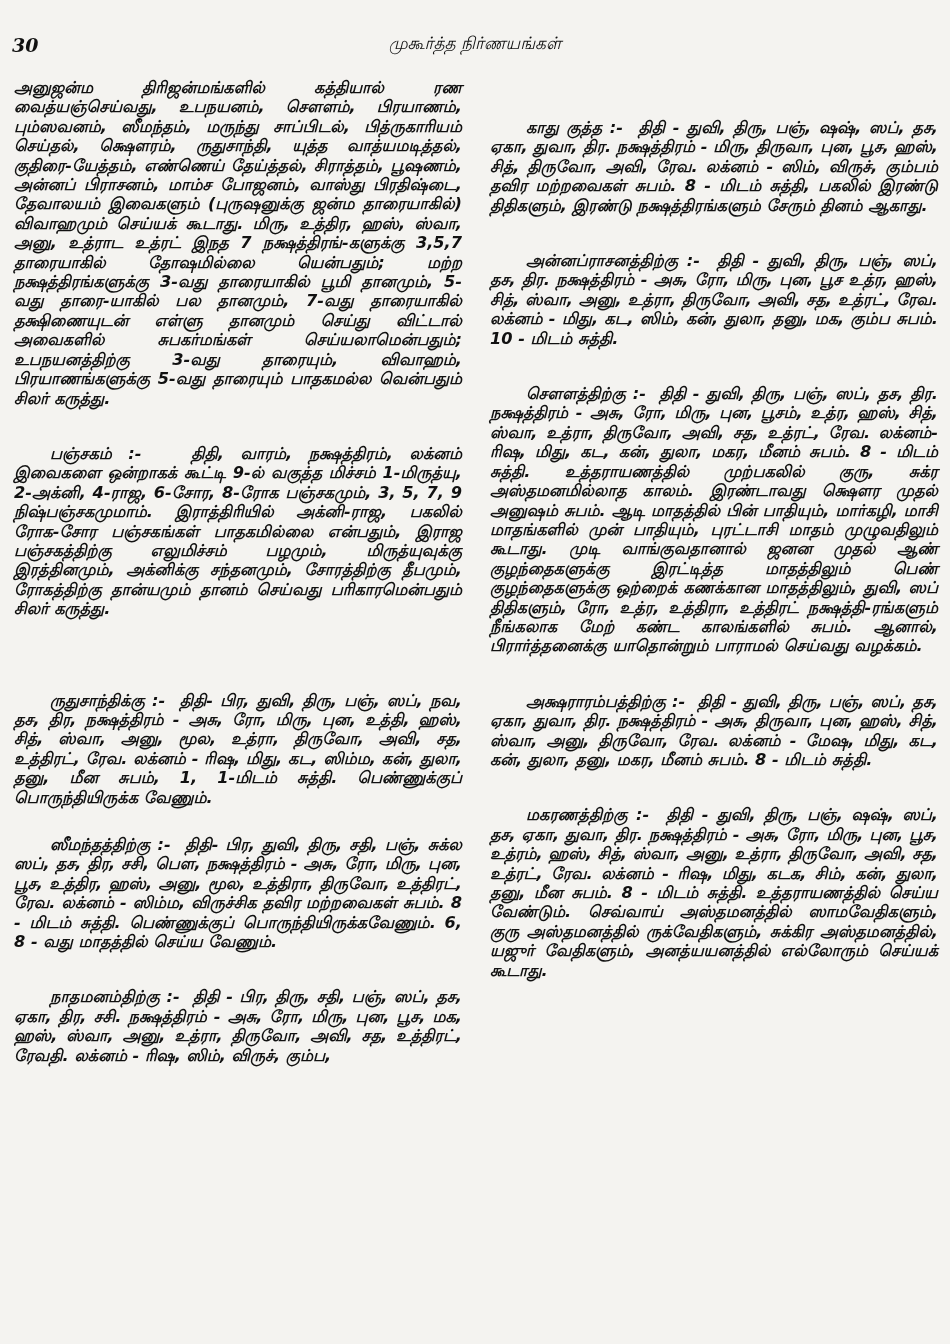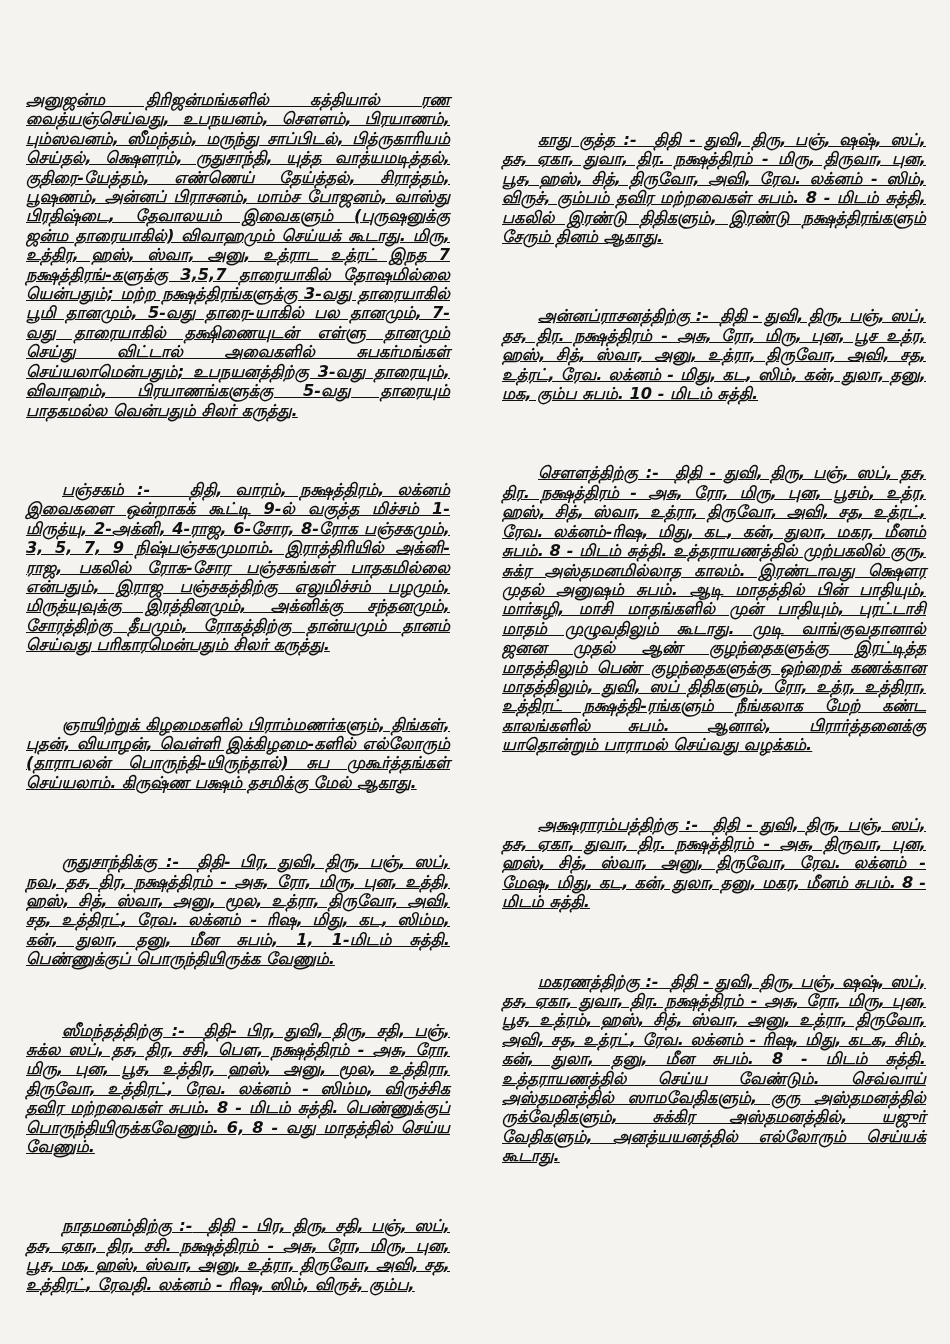--- a/index.html
+++ b/index.html
@@ -24,43 +24,46 @@
     font-size: 17px; font-style: italic;
   }
   .column {
     position: absolute; top: 78px;
     font-size: 16.2px; line-height: 19.4px;
     font-style: italic; font-weight: bold;
     text-align: justify;
   }
   .col-left { left: 14px; width: 448px; }
   .col-right { left: 490px; width: 448px; top: 82px; }
-  .para { margin: 12px; text-decoration: underline; }
+  .para { margin: 0; }
   .para.indent { text-indent: 36px; }
   .gap-m { height: 28px; }
   .gap-l { height: 36px; }
   .kw { font-weight: 900; font-style: italic; }
 </style>
 </head>
 <body>
 
 <div class="page">
 
+  <div class="header">
+    <span class="page-number">30</span>
+    <span class="running-title">முகூர்த்த நிர்ணயங்கள்</span>
+  </div>
 
   <div class="column col-left">
     <p class="para">அனுஜன்ம திரிஜன்மங்களில் கத்தியால் ரண வைத்யஞ்செய்வது, உபநயனம், சௌளம், பிரயாணம், பும்ஸவனம், ஸீமந்தம், மருந்து சாப்பிடல், பித்ருகாரியம் செய்தல், க்ஷௌரம், ருதுசாந்தி, யுத்த வாத்யமடித்தல், குதிரை-யேத்தம், எண்ணெய் தேய்த்தல், சிராத்தம், பூஷணம், அன்னப் பிராசனம், மாம்ச போஜனம், வாஸ்து பிரதிஷ்டை, தேவாலயம் இவைகளும் (புருஷனுக்கு ஜன்ம தாரையாகில்) விவாஹமும் செய்யக் கூடாது. மிரு, உத்திர, ஹஸ், ஸ்வா, அனு, உத்ராட உத்ரட் இநத 7 நக்ஷத்திரங்-களுக்கு 3,5,7 தாரையாகில் தோஷமில்லை யென்பதும்; மற்ற நக்ஷத்திரங்களுக்கு 3-வது தாரையாகில் பூமி தானமும், 5-வது தாரை-யாகில் பல தானமும், 7-வது தாரையாகில் தக்ஷிணையுடன் எள்ளு தானமும் செய்து விட்டால் அவைகளில் சுபகர்மங்கள் செய்யலாமென்பதும்; உபநயனத்திற்கு 3-வது தாரையும், விவாஹம், பிரயாணங்களுக்கு 5-வது தாரையும் பாதகமல்ல வென்பதும் சிலர் கருத்து.</p>
 
     <div class="gap-l"></div>
     <p class="para indent">
       <span class="kw">பஞ்சகம் :-</span>&nbsp;&nbsp;
       <span>திதி, வாரம், நக்ஷத்திரம், லக்னம் இவைகளை ஒன்றாகக் கூட்டி 9-ல் வகுத்த மிச்சம் 1-மிருத்யு, 2-அக்னி, 4-ராஜ, 6-சோர, 8-ரோக பஞ்சகமும், 3, 5, 7, 9 நிஷ்பஞ்சகமுமாம். இராத்திரியில் அக்னி-ராஜ, பகலில் ரோக-சோர பஞ்சகங்கள் பாதகமில்லை என்பதும், இராஜ பஞ்சகத்திற்கு எலுமிச்சம் பழமும், மிருத்யுவுக்கு இரத்தினமும், அக்னிக்கு சந்தனமும், சோரத்திற்கு தீபமும், ரோகத்திற்கு தான்யமும் தானம் செய்வது பரிகாரமென்பதும் சிலர் கருத்து.</span>
     </p>
 
     <div class="gap-l"></div>
-    <p class="para indent">ஞாயிற்றுக் கிழமைகளில் பிராம்மணர்களும், திங்கள், புதன், வியாழன், வெள்ளி இக்கிழமை-களில் எல்லோரும் (தாராபலன் பொருந்தி-யிருந்தால்) சுப முகூர்த்தங்கள் செய்யலாம். கிருஷ்ண பக்ஷம் தசமிக்கு மேல் ஆகாது.</p>
 
     <div class="gap-l"></div>
     <p class="para indent">
       <span class="kw">ருதுசாந்திக்கு :-</span>&nbsp;
       <span>திதி- பிர, துவி, திரு, பஞ், ஸப், நவ, தச, திர, நக்ஷத்திரம் - அசு, ரோ, மிரு, புன, உத்தி, ஹஸ், சித், ஸ்வா, அனு, மூல, உத்ரா, திருவோ, அவி, சத, உத்திரட், ரேவ. லக்னம் - ரிஷ, மிது, கட, ஸிம்ம, கன், துலா, தனு, மீன சுபம், 1, 1-மிடம் சுத்தி. பெண்ணுக்குப் பொருந்தியிருக்க வேணும்.</span>
     </p>
 
     <div class="gap-m"></div>
     <p class="para indent">
       <span class="kw">ஸீமந்தத்திற்கு :-</span>&nbsp;

